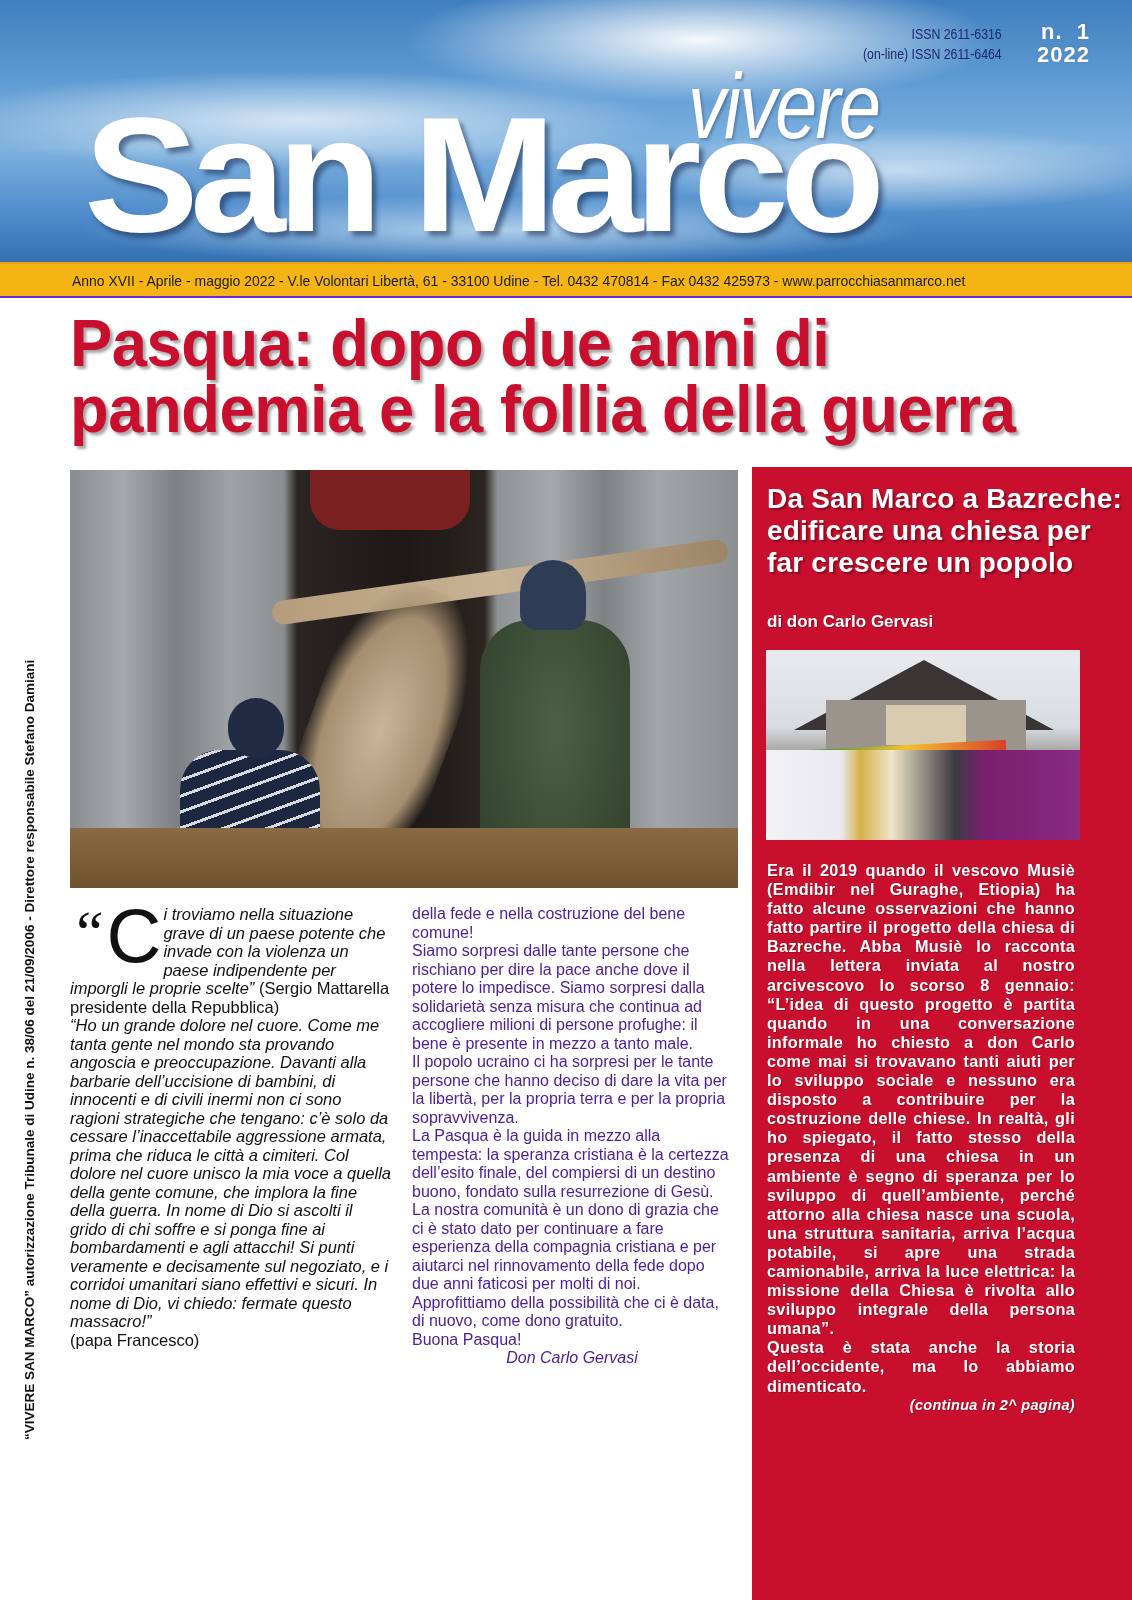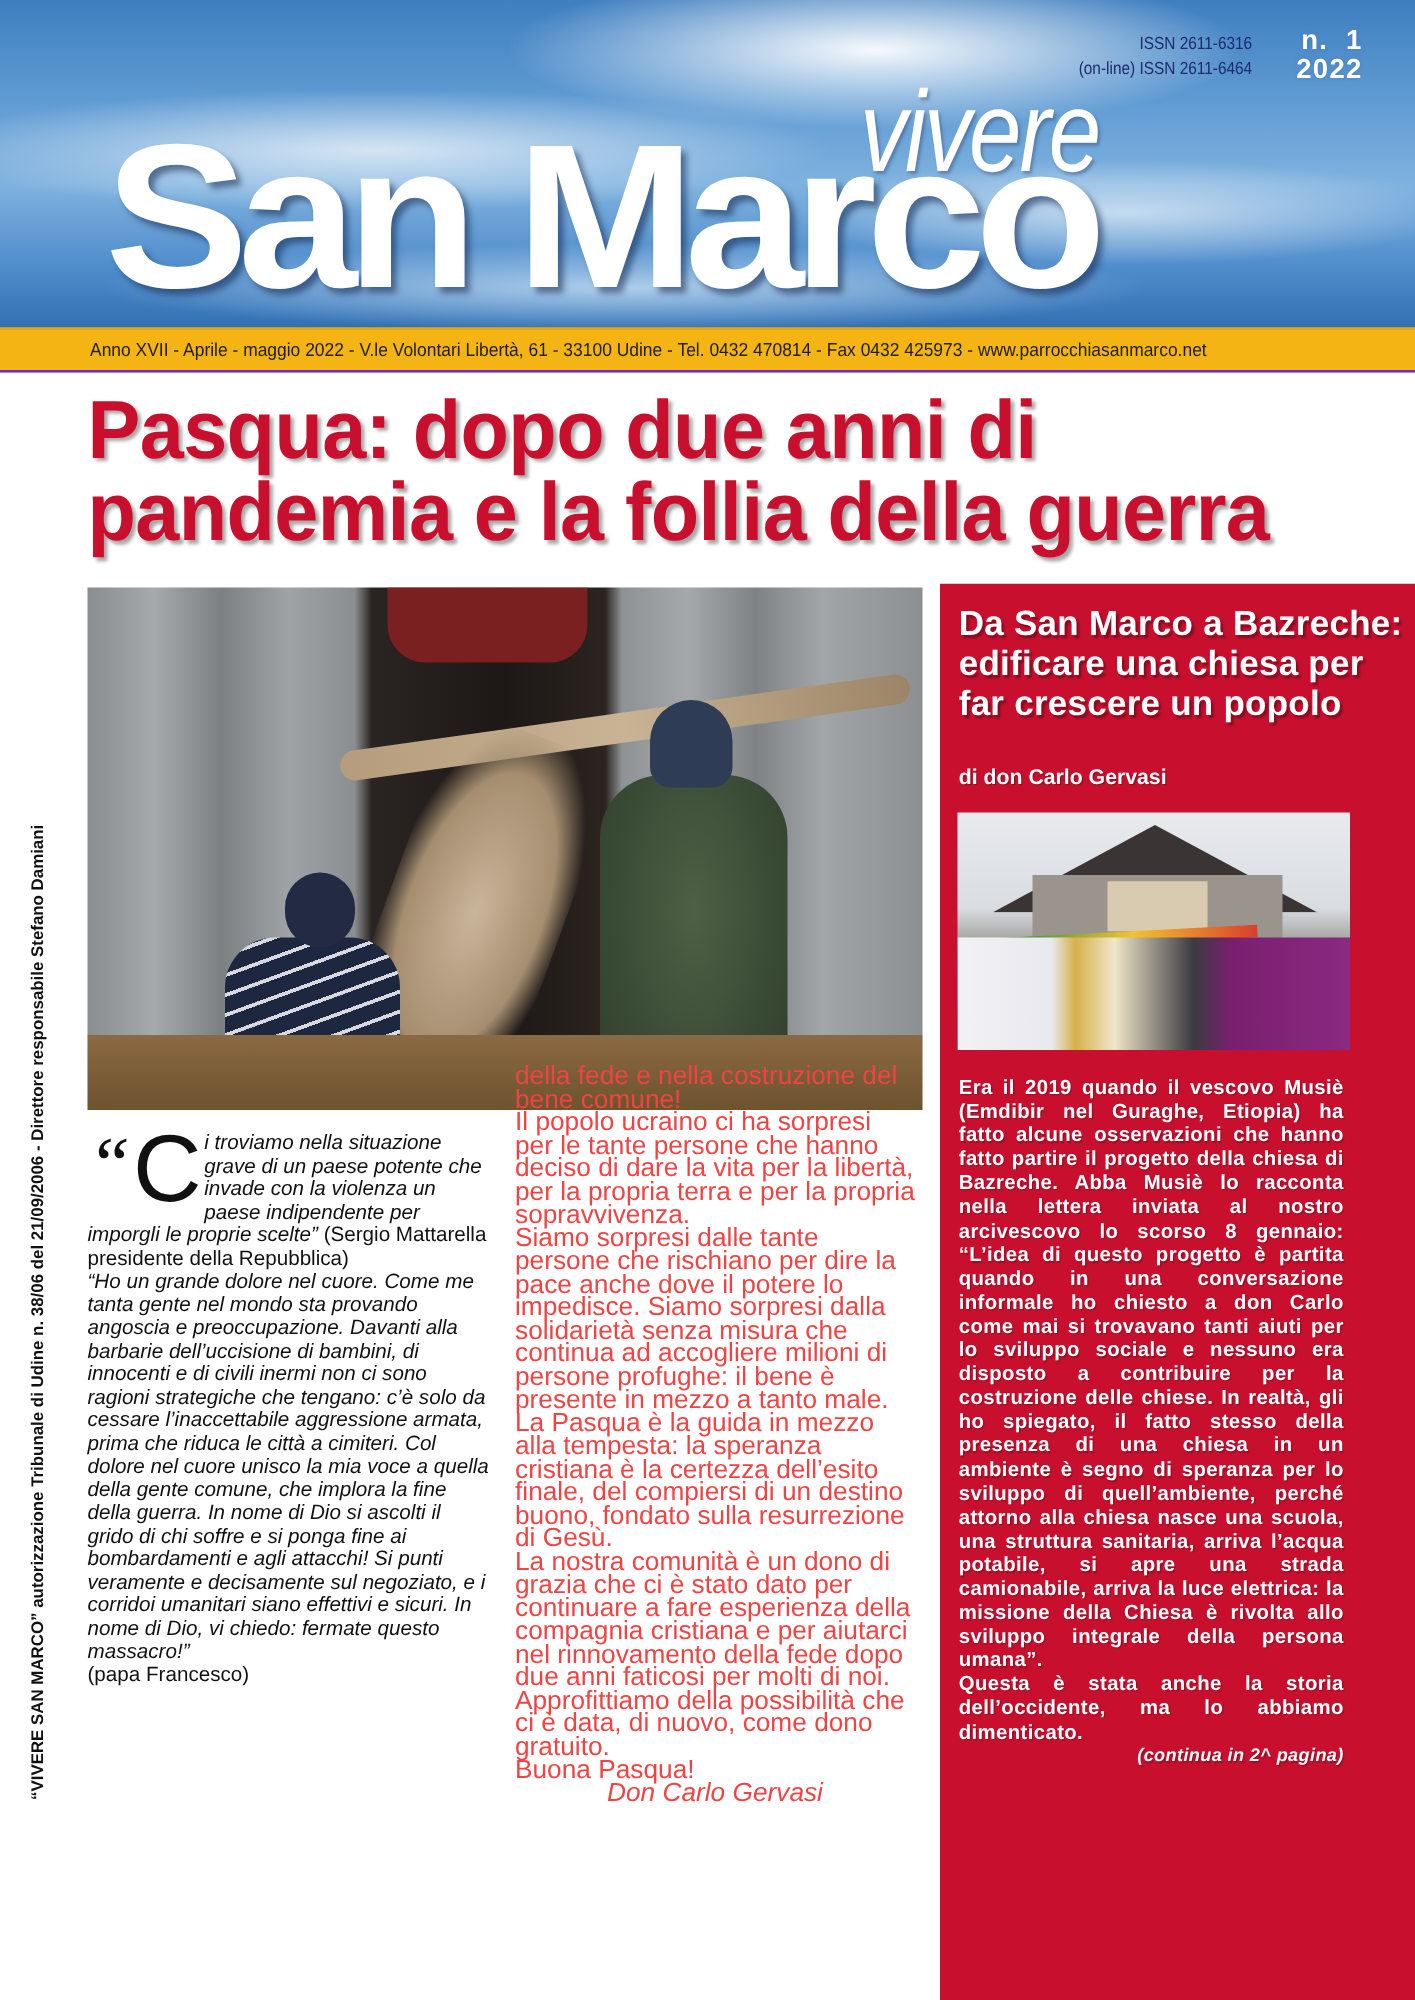--- a/index.html
+++ b/index.html
@@ -53,21 +53,21 @@
   .photo-main .man1head { position: absolute; left: 450px; top: 90px; width: 66px; height: 70px; background: #2e3c55; border-radius: 40px 40px 20px 20px; }
   .photo-main .man2 { position: absolute; left: 110px; top: 280px; width: 140px; height: 140px; background: repeating-linear-gradient(160deg, #1e2740 0 12px, #d8d8e0 12px 15px); border-radius: 40px 40px 0 0; }
   .photo-main .man2head { position: absolute; left: 158px; top: 228px; width: 56px; height: 60px; background: #232a44; border-radius: 30px; }
   .photo-main .man3 { position: absolute; left: 240px; top: 0; width: 160px; height: 60px; background: #7a2020; border-radius: 0 0 30px 30px; }
 
   
   .col-left { position: absolute; left: 70px; top: 905px; width: 322px; font-size: 16.5px; line-height: 18.5px; color: #111; }
   .dropq { float: left; font-size: 62px; line-height: 50px; margin-top: 2px; margin-right: 2px; font-family: "Liberation Serif", serif; font-style: italic; }
   .dropc { float: left; font-size: 76px; line-height: 58px; margin-top: 2px; margin-right: 2px; font-family: "Liberation Sans", sans-serif; }
   .it { font-style: italic; }
-  .col-mid { position: absolute; left: 412px; top: 852px; width: 320px; font-size: 21px; line-height: 18.5px; color: #ef4444; }
+  .col-mid { position: absolute; left: 412px; top: 905px; width: 320px; font-size: 16px; line-height: 18.5px; color: #4c1d95; }
   .col-mid p, .col-left p { margin: 0; }
   .signature { text-align: center; font-style: italic; margin-top: 4px; padding-right: 0; }
 
   
   .sidebar { position: absolute; left: 752px; top: 467px; width: 380px; height: 1133px; background: #c8102e; }
   .sidebar h2 { position: absolute; left: 15px; top: 16px; width: 360px; color: #fff; font-size: 28px; line-height: 32px; font-weight: bold;
                 text-shadow: 2px 2px 2px rgba(0,0,0,0.35); letter-spacing: 0.2px; }
   .sidebar .byline { position: absolute; left: 15px; top: 145px; color: #fff; font-size: 17px; font-weight: bold; text-shadow: 1px 1px 1px rgba(0,0,0,0.3); }
   .photo-church { position: absolute; left: 14px; top: 183px; width: 314px; height: 190px; overflow: hidden;
                   background: linear-gradient(180deg, #e8eaee 0%, #d9dde2 40%, #8e8a84 60%, #6f6a65 100%); }
@@ -122,22 +122,22 @@
 <article class="col-left">
   <p>
     <span class="dropq">“</span><span class="dropc">C</span><span class="it">i troviamo nella situazione grave di un paese potente che invade con la violenza un paese indipendente per imporgli le proprie scelte”</span><span> (Sergio Mattarella presidente della Repubblica)</span>
   </p>
   <p class="it">“Ho un grande dolore nel cuore. Come me tanta gente nel mondo sta provando angoscia e preoccupazione. Davanti alla barbarie dell’uccisione di bambini, di innocenti e di civili inermi non ci sono ragioni strategiche che tengano: c’è solo da cessare l’inaccettabile aggressione armata, prima che riduca le città a cimiteri. Col dolore nel cuore unisco la mia voce a quella della gente comune, che implora la fine della guerra. In nome di Dio si ascolti il grido di chi soffre e si ponga fine ai bombardamenti e agli attacchi! Si punti veramente e decisamente sul negoziato, e i corridoi umanitari siano effettivi e sicuri. In nome di Dio, vi chiedo: fermate questo massacro!”</p>
   <p>(papa Francesco)</p>
 </article>
 
 <article class="col-mid">
   <p>della fede e nella costruzione del bene comune!</p>
+  <p>Siamo sorpresi dalle tante persone che rischiano per dire la pace anche dove il potere lo impedisce. Siamo sorpresi dalla solidarietà senza misura che continua ad accogliere milioni di persone profughe: il bene è presente in mezzo a tanto male.</p>
   <p>Il popolo ucraino ci ha sorpresi per le tante persone che hanno deciso di dare la vita per la libertà, per la propria terra e per la propria sopravvivenza.</p>
-  <p>Siamo sorpresi dalle tante persone che rischiano per dire la pace anche dove il potere lo impedisce. Siamo sorpresi dalla solidarietà senza misura che continua ad accogliere milioni di persone profughe: il bene è presente in mezzo a tanto male.</p>
   <p>La Pasqua è la guida in mezzo alla tempesta: la speranza cristiana è la certezza dell’esito finale, del compiersi di un destino buono, fondato sulla resurrezione di Gesù.</p>
   <p>La nostra comunità è un dono di grazia che ci è stato dato per continuare a fare esperienza della compagnia cristiana e per aiutarci nel rinnovamento della fede dopo due anni faticosi per molti di noi.</p>
   <p>Approfittiamo della possibilità che ci è data, di nuovo, come dono gratuito.</p>
   <p>Buona Pasqua!</p>
   <p class="signature">Don Carlo Gervasi</p>
 </article>
 
 <aside class="sidebar">
   <h2>Da San Marco a Bazreche: edificare una chiesa per far crescere un popolo</h2>
   <div class="byline">di don Carlo Gervasi</div>

